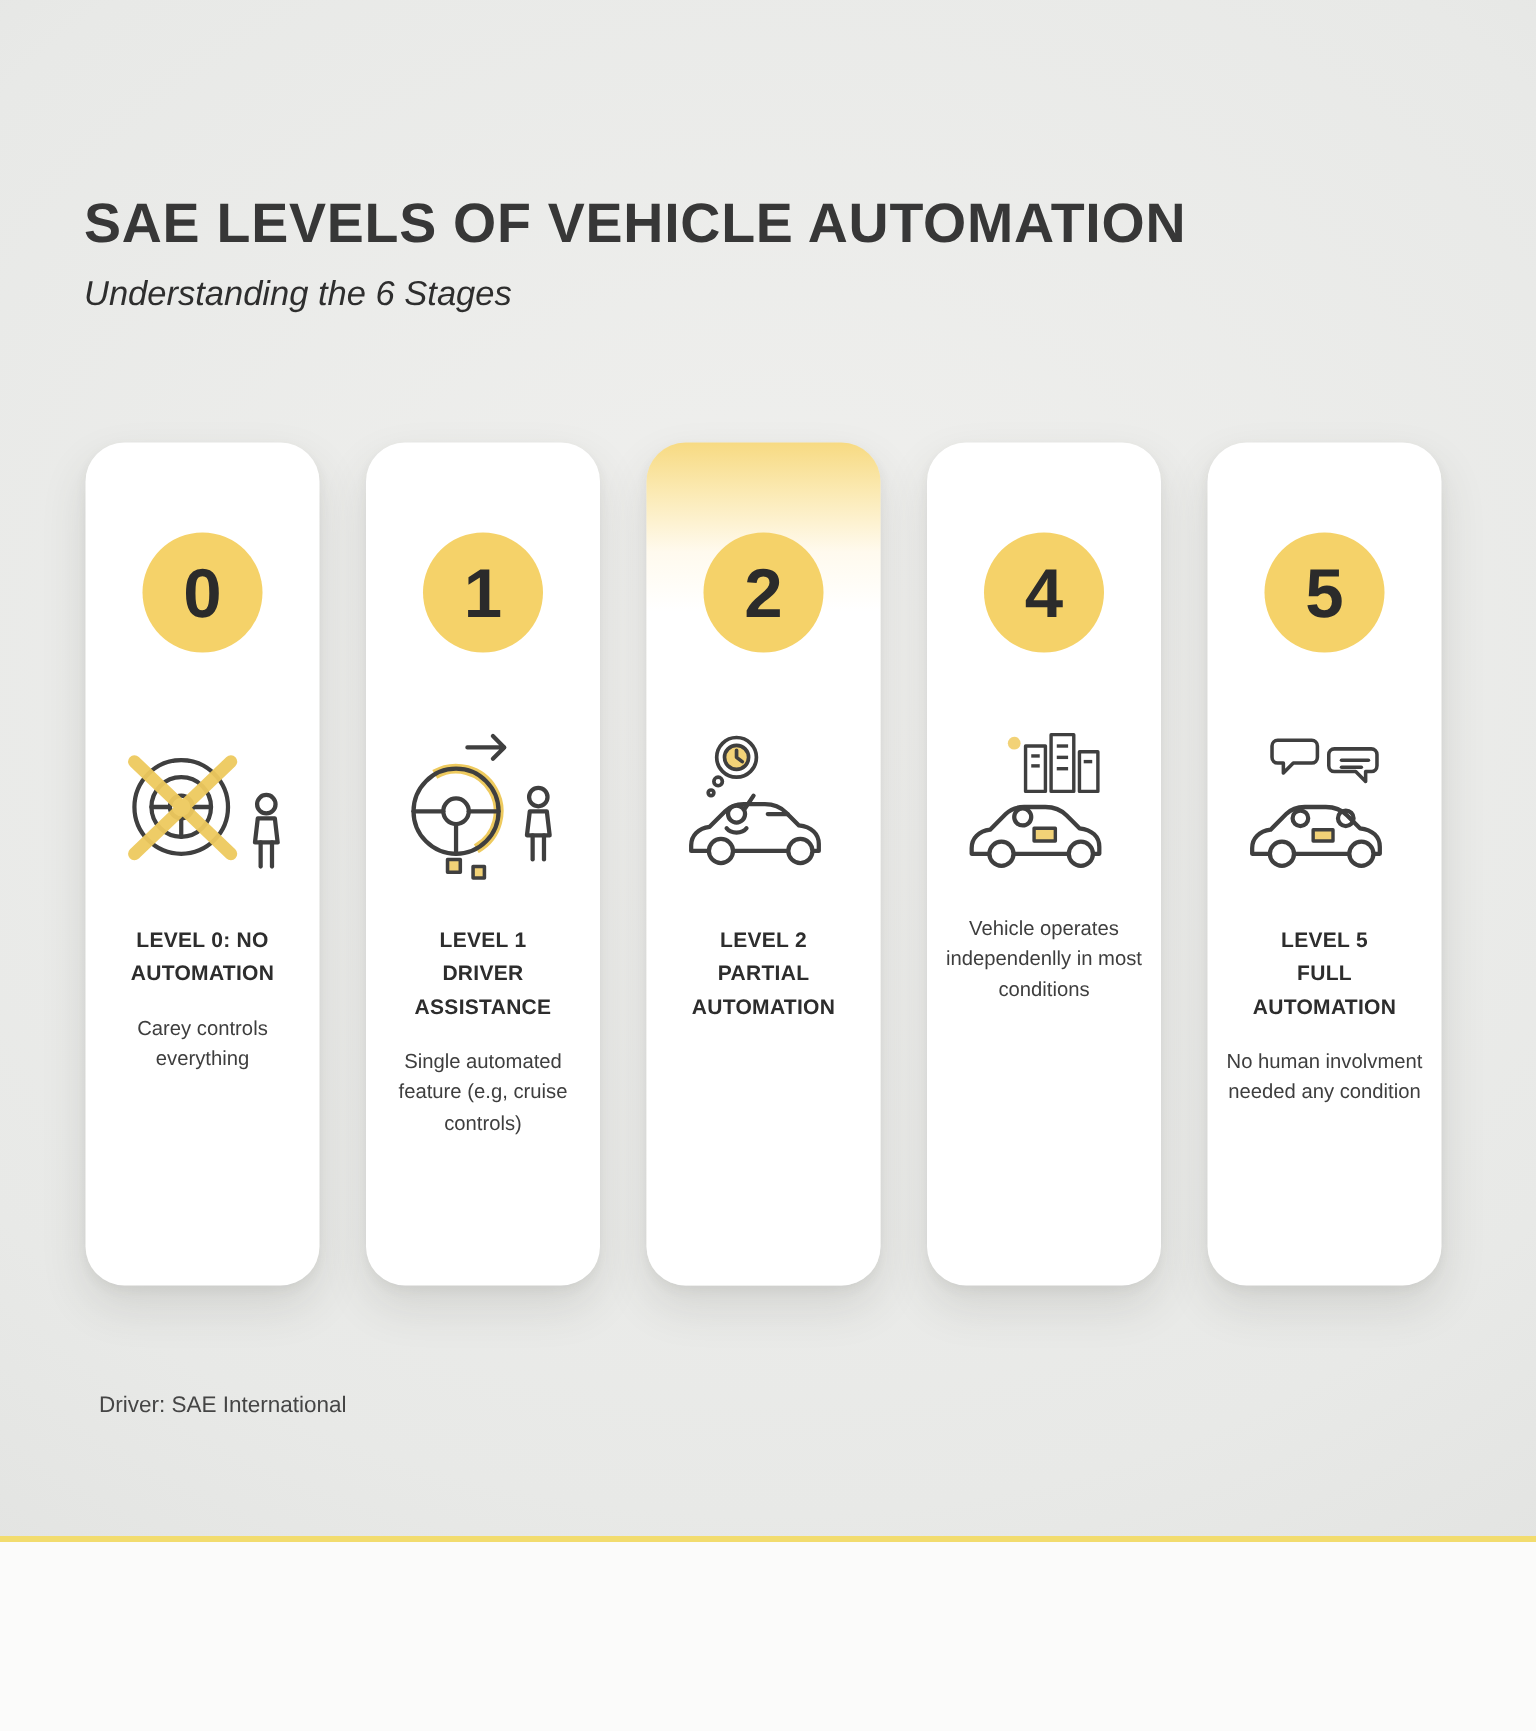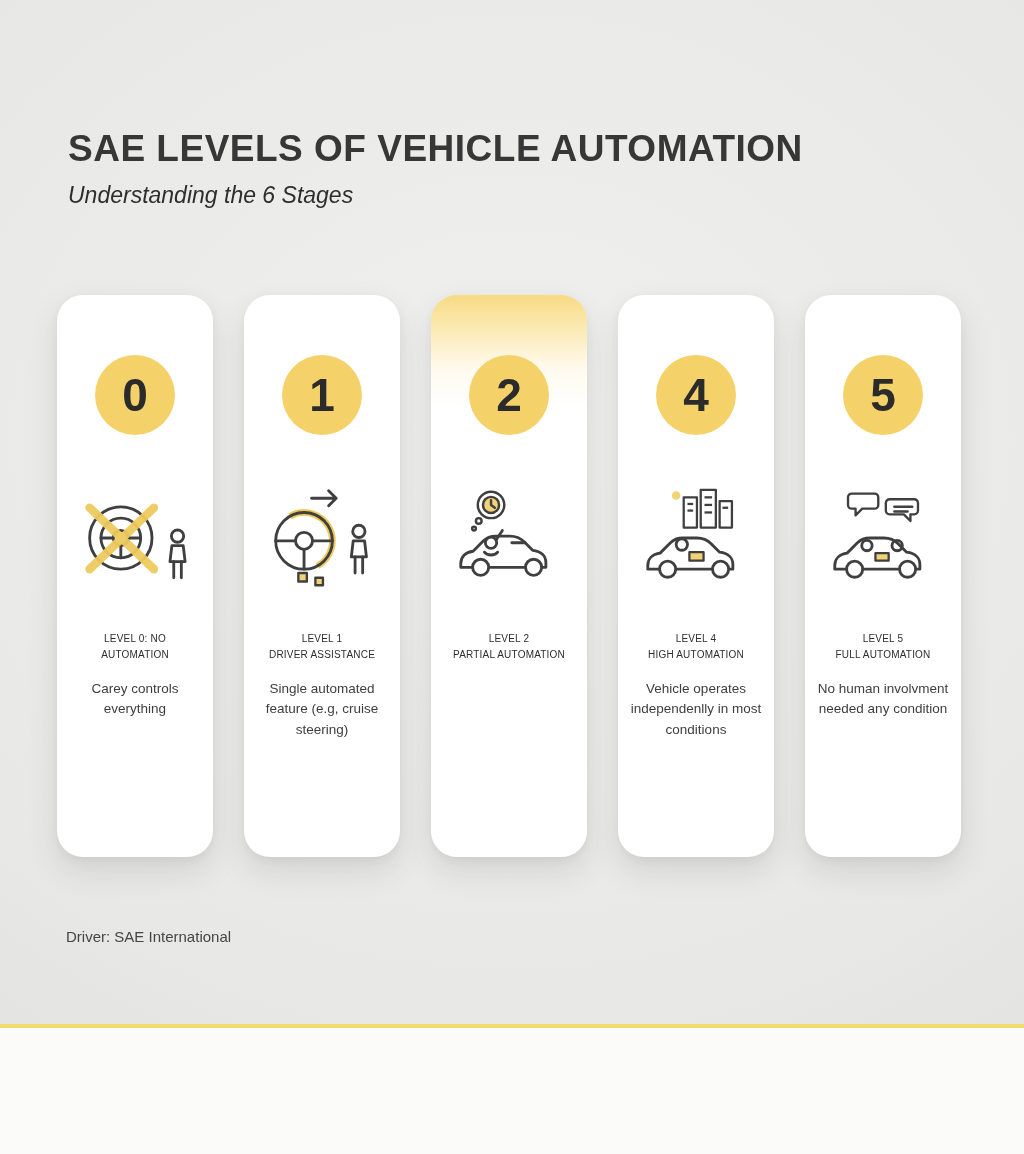--- a/index.html
+++ b/index.html
@@ -13,21 +13,21 @@
 
   .canvas {
     position: relative;
     width: 1024px;
     height: 1154px;
     overflow: hidden;
     background: radial-gradient(ellipse 120% 90% at 50% 38%, #f0f0ee 0%, #e8e9e7 55%, #dadbd9 100%);
   }
 
   
-  .header { position: absolute; left: 68px; top: 128px; }
+  .header { position: absolute; left: 56px; top: 128px; }
   .title {
     font-size: 37px;
     font-weight: 800;
     letter-spacing: 0.5px;
     color: #373737;
   }
   .subtitle {
     margin-top: 12px;
     font-size: 23px;
     font-weight: 400;
@@ -77,23 +77,23 @@
     margin-top: 48px;
     width: 130px;
     height: 110px;
     display: flex;
     align-items: center;
     justify-content: center;
   }
   .icon-box svg { display: block; }
 
   .card-heading {
-    margin-top: 38px;
-    font-size: 10px;
-    font-weight: 400;
+    margin-top: 22px;
+    font-size: 14px;
+    font-weight: 700;
     letter-spacing: 0.2px;
     color: #2d2d2d;
     text-align: center;
     line-height: 1.6;
     white-space: pre-line;
   }
   .card-desc {
     margin-top: 16px;
     font-size: 13.5px;
     color: #3e3e3e;
@@ -214,21 +214,21 @@
           <g stroke="#3f3f3f" stroke-width="3" stroke-linecap="round" stroke-linejoin="round">
             <circle cx="104" cy="48" r="6.5"></circle>
             <path d="M98 58 h12 l2 17 h-16 z"></path>
             <line x1="100" y1="75" x2="100" y2="92"></line>
             <line x1="108" y1="75" x2="108" y2="92"></line>
           </g>
         </svg>
       </div>
       <h3 class="card-heading">LEVEL 1
 DRIVER ASSISTANCE</h3>
-      <p class="card-desc">Single automated feature (e.g, cruise steering)</p>
+      <p class="card-desc">Single automated feature (e.g, cruise controls)</p>
     </section>
 
     <section class="card highlight">
       <div class="num-circle">
         <span>2</span>
       </div>
       <div class="icon-box">
         <svg width="124" height="104" viewBox="0 0 130 110" fill="none">
           <g stroke="#3f3f3f" stroke-width="2.6" stroke-linecap="round" stroke-linejoin="round">
             <circle cx="46" cy="20" r="14"></circle>
@@ -272,22 +272,20 @@
           <circle cx="44" cy="10" r="4.5" fill="#f2d277"></circle>
           <g stroke="#3f3f3f" stroke-width="3" stroke-linecap="round" stroke-linejoin="round">
             <path d="M14 88 v-4 c0 -7 5 -12 13 -13 l11 -11 c4 -4 8 -5 13 -5 h15 c6 0 11 2 15 6 l9 9 c9 1 14 6 14 13 v5 z"></path>
             <circle cx="35" cy="88" r="8.5" fill="#ffffff"></circle>
             <circle cx="91" cy="88" r="8.5" fill="#ffffff"></circle>
             <circle cx="50" cy="62" r="6"></circle>
             <rect x="58" y="70" width="15" height="9" fill="#f2d277" stroke-width="2.4"></rect>
           </g>
         </svg>
       </div>
-      <h3 class="card-heading">LEVEL 4
-HIGH AUTOMATION</h3>
       <p class="card-desc">Vehicle operates independenlly in most conditions</p>
     </section>
 
     <section class="card">
       <div class="num-circle">
         <span>5</span>
       </div>
       <div class="icon-box">
         <svg width="124" height="104" viewBox="0 0 130 110" fill="none">
           <g stroke="#3f3f3f" stroke-width="2.5" stroke-linecap="round" stroke-linejoin="round">

